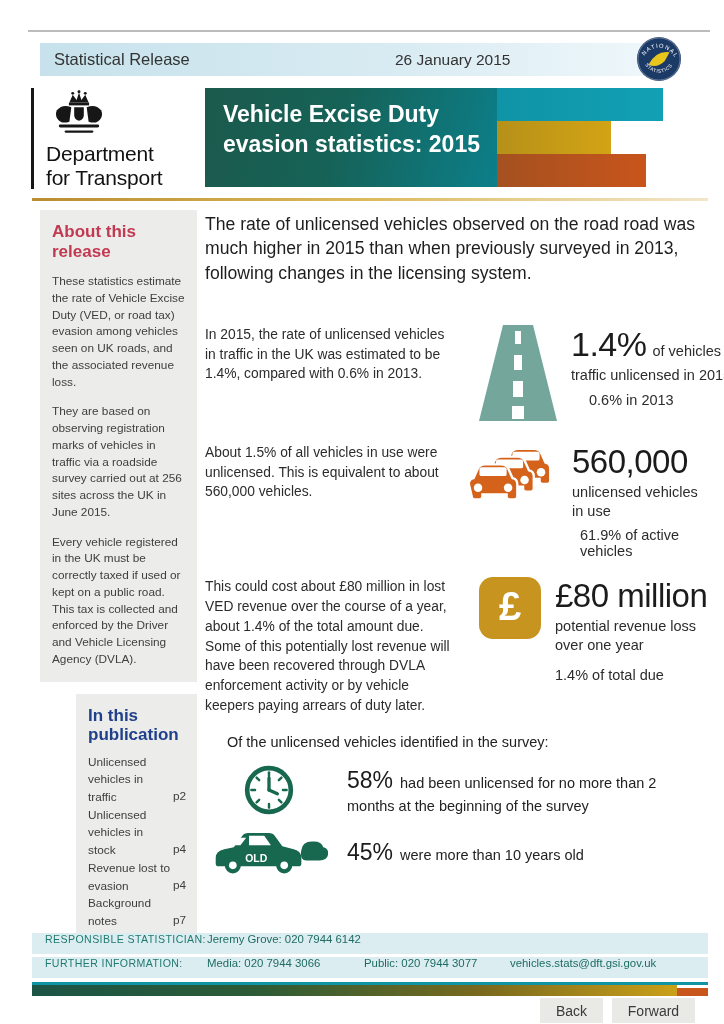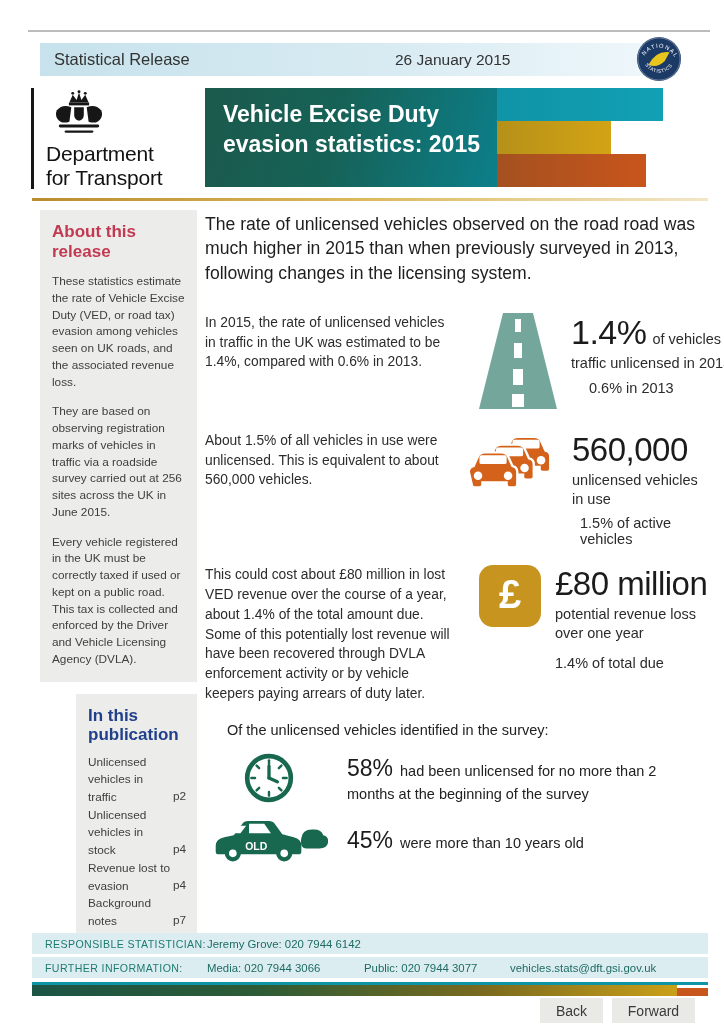--- a/index.html
+++ b/index.html
@@ -45,21 +45,21 @@
   .pub-h { color:#20408c; font-size:17px; font-weight:bold; line-height:1.15; margin-bottom:9px; }
   .side-p { font-size:11.8px; line-height:1.42; color:#3e3e3e; margin-bottom:13px; }
   .side-p:last-child { margin-bottom:0; }
   .toc-item { display:flex; justify-content:space-between; align-items:flex-end;
     font-size:11.8px; line-height:1.5; color:#3e3e3e; cursor:pointer; }
   .toc-label { width:104px; }
   .toc-page { padding-bottom:1px; }
 
   
   .main { position:absolute; left:205px; top:212px; width:505px; height:718px; }
-  .headline { font-size:17.6px; color:#1e1e1e; line-height:1.38; width:492px; margin-bottom:28px; }
+  .headline { font-size:17.6px; color:#1e1e1e; line-height:1.38; width:492px; margin-bottom:40px; }
   .stat-row { display:flex; margin-bottom:18px; }
   .stat-text { width:252px; font-size:13.8px; line-height:1.43; color:#2c2c2c; flex:none; }
   .stat-visual { flex:1; display:flex; padding-left:22px; }
   .stat-block { margin-left:14px; }
   .stat-line1 { white-space:nowrap; }
   .stat-big { font-size:34px; color:#1b1b1b; letter-spacing:-0.5px; }
   .stat-suffix { font-size:14.5px; color:#2c2c2c; margin-left:6px; }
   .stat-sub { font-size:14.5px; color:#2c2c2c; line-height:1.3; margin-top:2px; }
   .stat-note { font-size:14.5px; color:#2c2c2c; margin-top:7px; }
   .ind18 { padding-left:18px; }
@@ -71,21 +71,21 @@
 
   .survey { margin-top:12px; }
   .survey-intro { font-size:14.5px; color:#222; margin-left:22px; margin-bottom:14px; }
   .survey-item { display:flex; align-items:center; margin-bottom:9px; }
   .survey-icon-cell { width:128px; flex:none; display:flex; justify-content:center; align-items:center; }
   .survey-text { flex:1; font-size:14.5px; line-height:1.4; color:#222; padding-left:14px; padding-right:6px; }
   .survey-big { font-size:23px; color:#1b1b1b; margin-right:7px; }
 
   
   .footer { position:absolute; left:32px; top:933px; width:676px; }
-  .f-row { background:#dcedf2; height:21px; display:flex; align-items:center; margin-bottom:3px; }
+  .f-row { background:#dcedf2; height:21px; display:flex; align-items:flex-start; margin-bottom:3px; }
   .f-label { width:175px; padding-left:13px; font-size:10.6px; letter-spacing:0.4px; color:#1e7a70; flex:none; }
   .f-val { font-size:11.4px; color:#1d6b62; }
   .f-media { width:157px; flex:none; }
   .f-public { width:146px; flex:none; }
   .f-email { flex:1; }
   .f-bars { margin-top:4px; }
   .f-teal { height:3px; width:676px; background:#0f94a5; }
   .f-grad-wrap { display:flex; align-items:flex-start; }
   .f-grad { height:11px; width:645px; background:linear-gradient(to right,#1c5446 0%,#2c5b35 35%,#7a6a1e 70%,#caa018 100%); }
   .f-orange { height:8px; width:31px; background:#c8551b; margin-top:3px; }
@@ -226,21 +226,21 @@
             <use href="#carfront" x="34" y="0"></use>
             <use href="#carfront" x="17" y="8"></use>
             <use href="#carfront" x="0" y="16"></use>
           </svg>
         </span>
         <div class="stat-block">
           <div class="stat-line1">
             <span class="stat-big" style="font-size:33px;">560,000</span><span class="stat-suffix"></span>
           </div>
           <div class="stat-sub">unlicensed vehicles in use</div>
-          <div class="stat-note ind8">1.5% of active vehicles</div>
+          <div class="stat-note ind8">61.9% of active vehicles</div>
         </div>
       </div>
     </div>
 
     <div class="stat-row">
       <p class="stat-text">This could cost about £80 million in lost VED revenue over the course of a year, about 1.4% of the total amount due. Some of this potentially lost revenue will have been recovered through DVLA enforcement activity or by vehicle keepers paying arrears of duty later.</p>
       <div class="stat-visual">
         <div class="pound-box">
           <span>£</span>
         </div>

